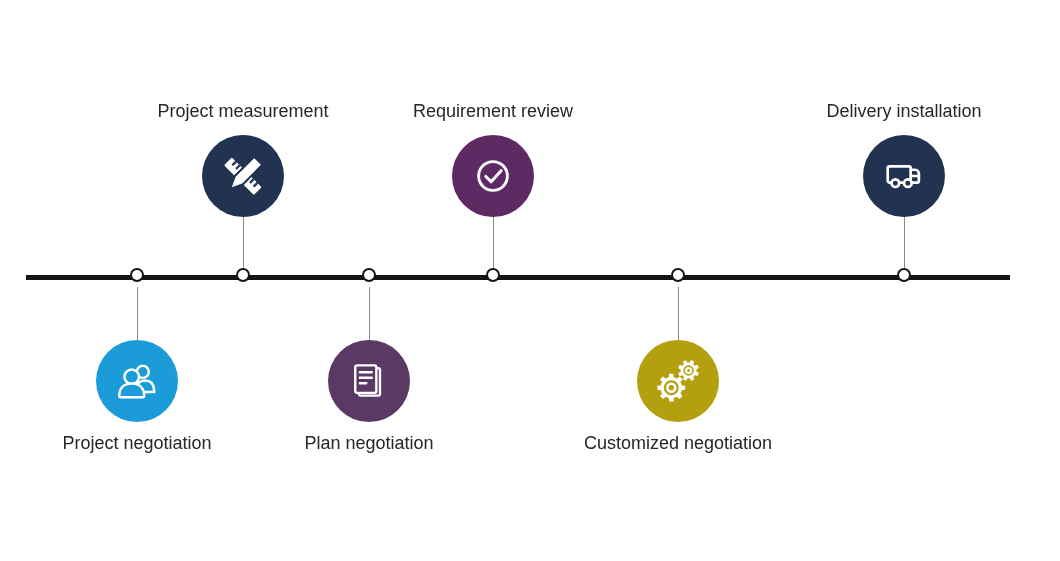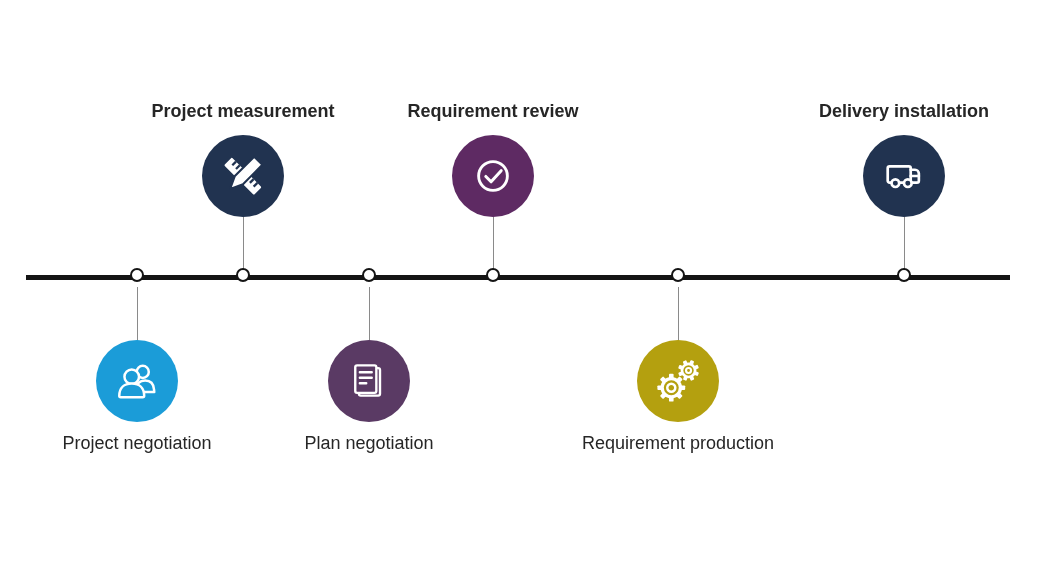--- a/index.html
+++ b/index.html
@@ -81,21 +81,21 @@
     left: 0;
     transform: translateX(-50%);
     width: 340px;
     text-align: center;
     font-size: 18px;
     line-height: 1.2;
     color: #262626;
     white-space: nowrap;
     z-index: 3;
   }
-  .above .label { top: 101px; font-weight: bold; }
+  .above .label { top: 101px; }
   .below .label { top: 433px; }
 
   .circle svg { display: block; }
 </style>
 </head>
 <body>
 
 <div class="canvas">
 
   <div class="timeline-line"></div>
@@ -185,21 +185,21 @@
             <rect x="-2" y="-11" width="4" height="22" rx="1" transform="rotate(67)"></rect>
             <rect x="-2" y="-11" width="4" height="22" rx="1" transform="rotate(112)"></rect>
             <rect x="-2" y="-11" width="4" height="22" rx="1" transform="rotate(157)"></rect>
             <circle r="8.2"></circle>
           </g>
           <circle r="5.4" fill="currentColor"></circle>
           <circle r="2.6" fill="none" stroke="#fff" stroke-width="2.2"></circle>
         </g>
       </svg>
     </div>
-    <div class="label">Requirement production</div>
+    <div class="label">Customized negotiation</div>
   </div>
 
   <div class="step s6 above">
     <div class="node"></div>
     <div class="connector"></div>
     <div class="circle" style="background: rgb(33, 51, 80); color: rgb(33, 51, 80);">
       <svg viewBox="0 0 48 48" width="46" height="46">
         <g fill="none" stroke="#fff" stroke-width="2.8" stroke-linejoin="round" stroke-linecap="round">
           <rect x="7" y="14" width="24" height="17" rx="2"></rect>
           <path d="M31 17.5 h4.5 a4 4 0 0 1 4 4 v7.5 a2 2 0 0 1 -2 2 h-6.5"></path>

